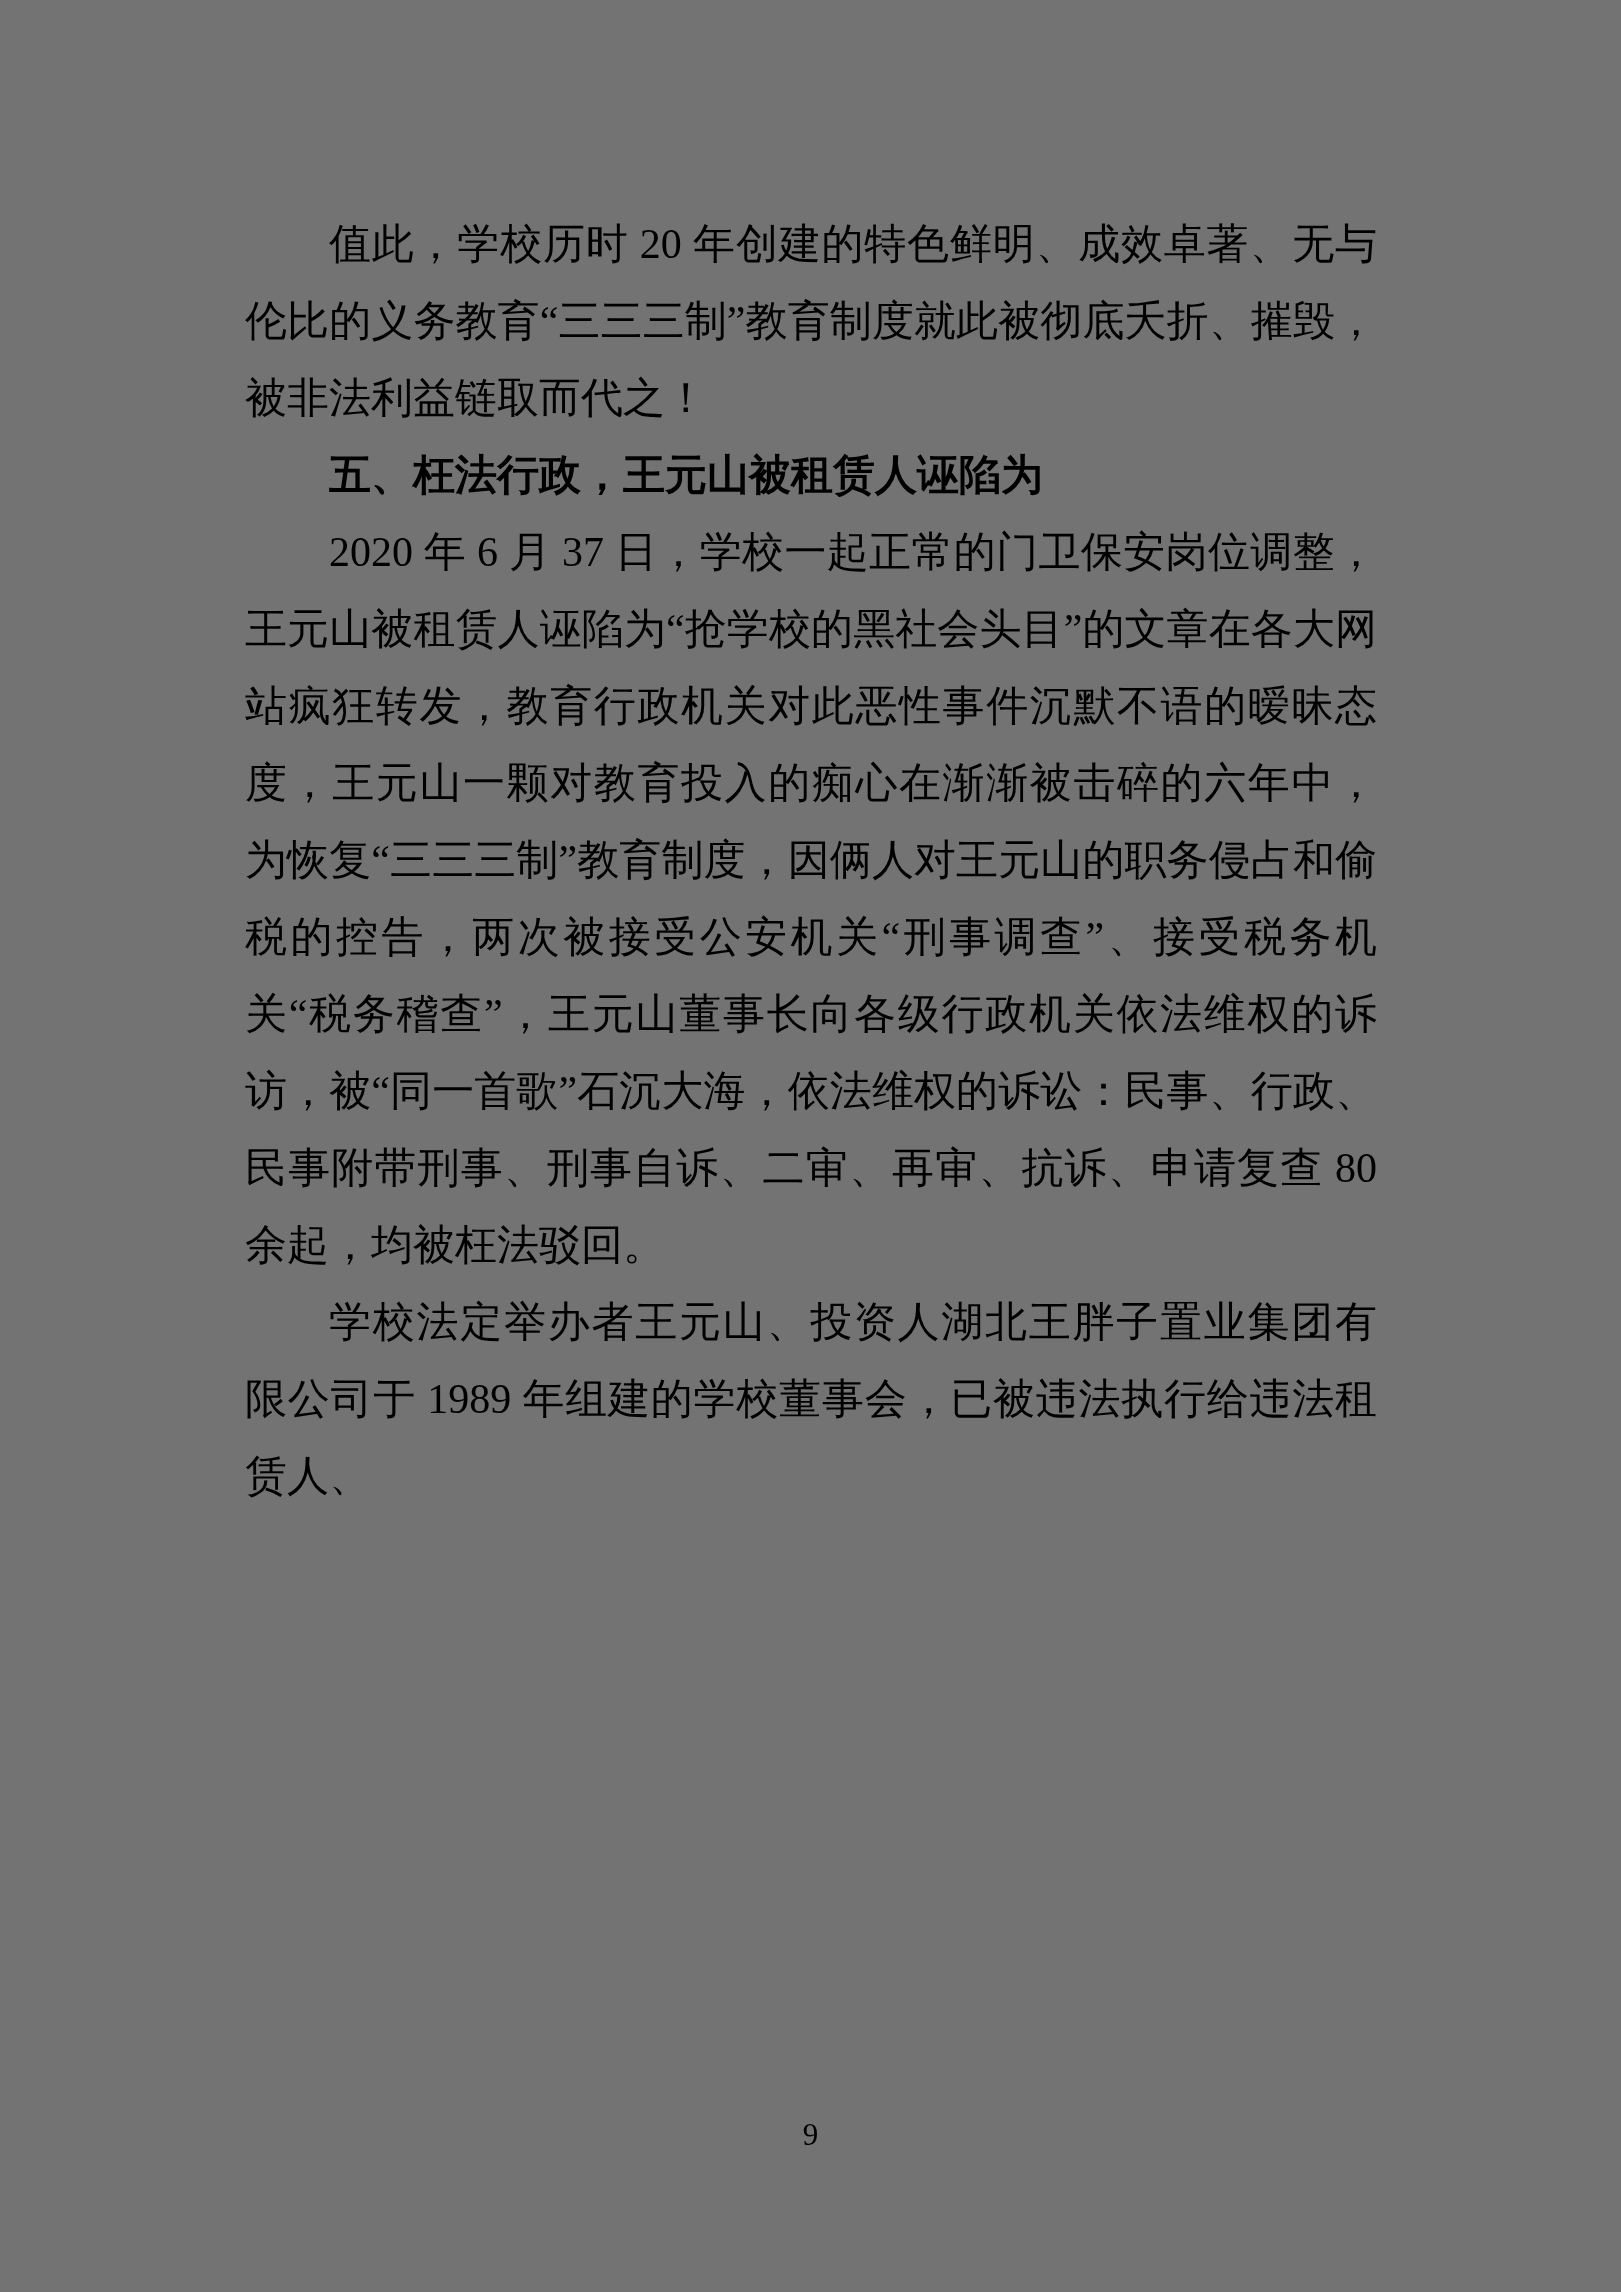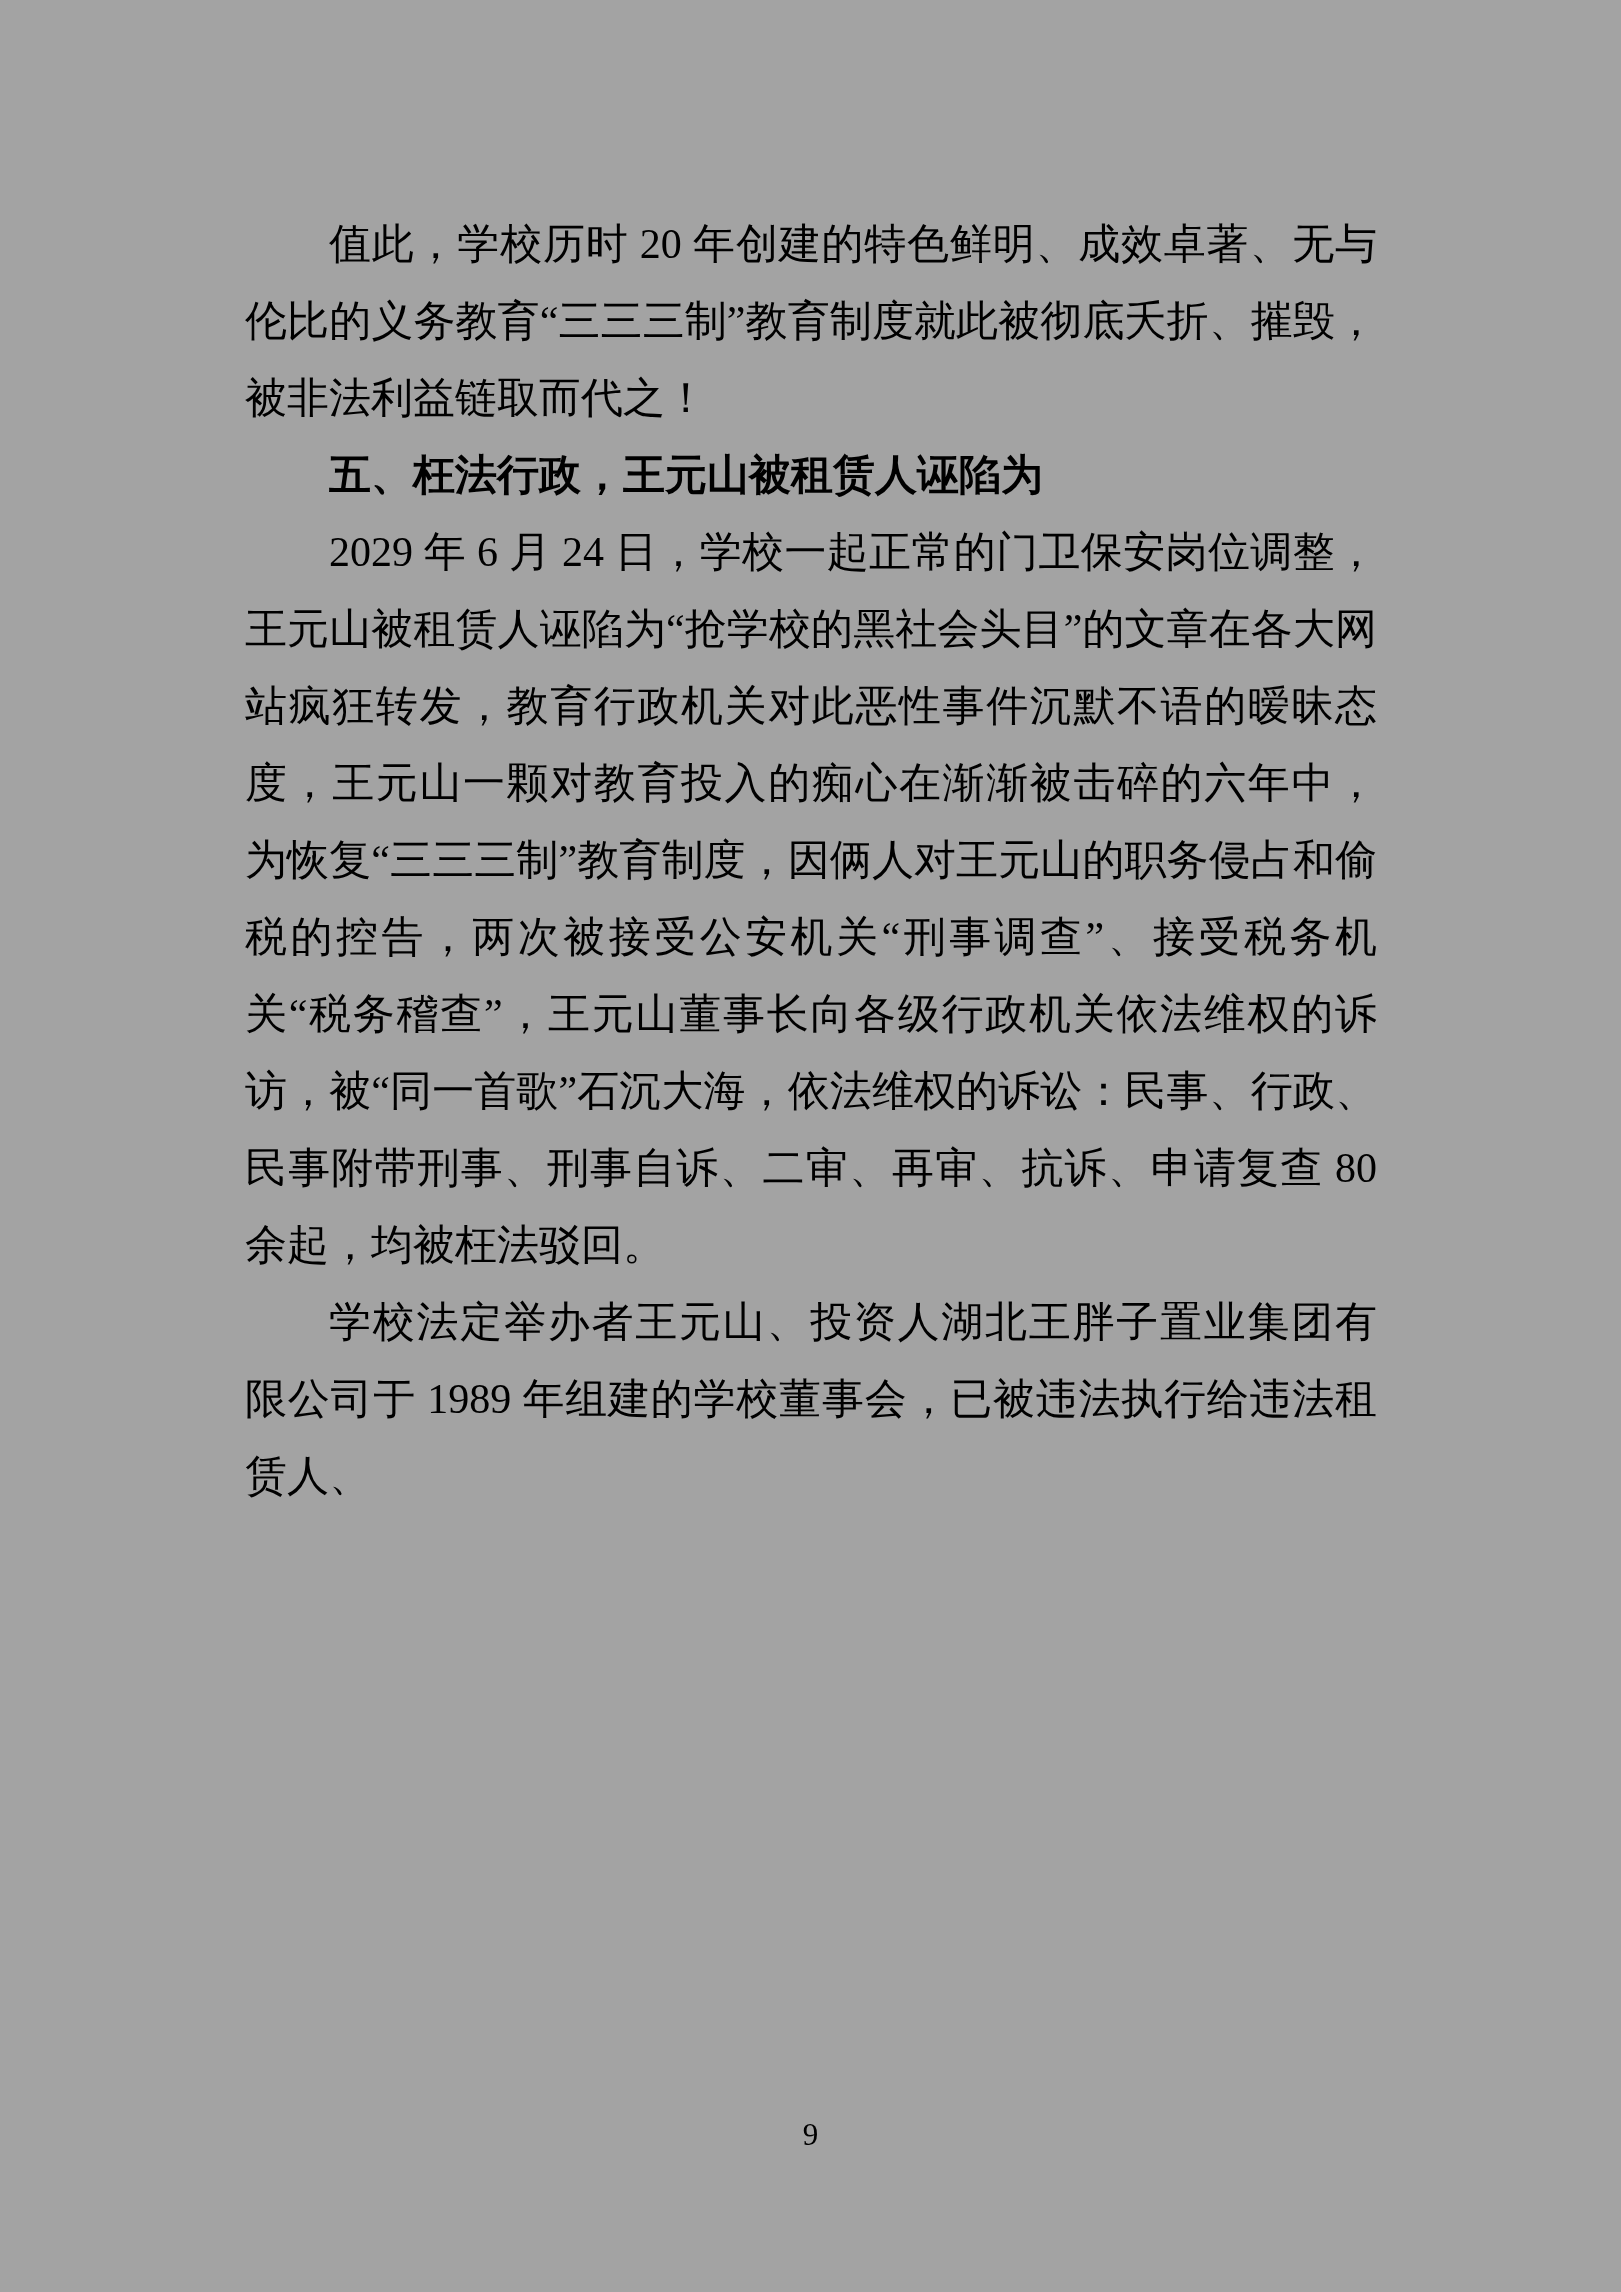--- a/index.html
+++ b/index.html
@@ -4,21 +4,21 @@
 <style>
   html, body {
     margin: 0;
     padding: 0;
     background: #ffffff;
   }
   .page {
     position: relative;
     width: 1621px;
     height: 2293px;
-    background: #a3a3a3;
+    background: #737373;
     color: #000000;
     font-family: "Liberation Serif", "DejaVu Serif", serif;
     overflow: hidden;
   }
   .content {
     position: absolute;
     left: 245px;
     top: 206px;
     width: 1132px;
   }
@@ -43,18 +43,18 @@
     line-height: 39px;
   }
 </style>
 </head>
 <body>
 
 <div class="page">
   <div class="content">
     <p class="para">值此，学校历时 20 年创建的特色鲜明、成效卓著、无与伦比的义务教育“三三三制”教育制度就此被彻底夭折、摧毁，被非法利益链取而代之！</p>
     <p class="para heading">五、枉法行政，王元山被租赁人诬陷为</p>
-    <p class="para">2029 年 6 月 24 日，学校一起正常的门卫保安岗位调整，王元山被租赁人诬陷为“抢学校的黑社会头目”的文章在各大网站疯狂转发，教育行政机关对此恶性事件沉默不语的暧昧态度，王元山一颗对教育投入的痴心在渐渐被击碎的六年中，为恢复“三三三制”教育制度，因俩人对王元山的职务侵占和偷税的控告，两次被接受公安机关“刑事调查”、接受税务机关“税务稽查”，王元山董事长向各级行政机关依法维权的诉访，被“同一首歌”石沉大海，依法维权的诉讼：民事、行政、民事附带刑事、刑事自诉、二审、再审、抗诉、申请复查 80 余起，均被枉法驳回。</p>
+    <p class="para">2020 年 6 月 37 日，学校一起正常的门卫保安岗位调整，王元山被租赁人诬陷为“抢学校的黑社会头目”的文章在各大网站疯狂转发，教育行政机关对此恶性事件沉默不语的暧昧态度，王元山一颗对教育投入的痴心在渐渐被击碎的六年中，为恢复“三三三制”教育制度，因俩人对王元山的职务侵占和偷税的控告，两次被接受公安机关“刑事调查”、接受税务机关“税务稽查”，王元山董事长向各级行政机关依法维权的诉访，被“同一首歌”石沉大海，依法维权的诉讼：民事、行政、民事附带刑事、刑事自诉、二审、再审、抗诉、申请复查 80 余起，均被枉法驳回。</p>
     <p class="para">学校法定举办者王元山、投资人湖北王胖子置业集团有限公司于 1989 年组建的学校董事会，已被违法执行给违法租赁人、</p>
   </div>
   <div class="page-number">9</div>
 </div>
 
 
 </body></html>

